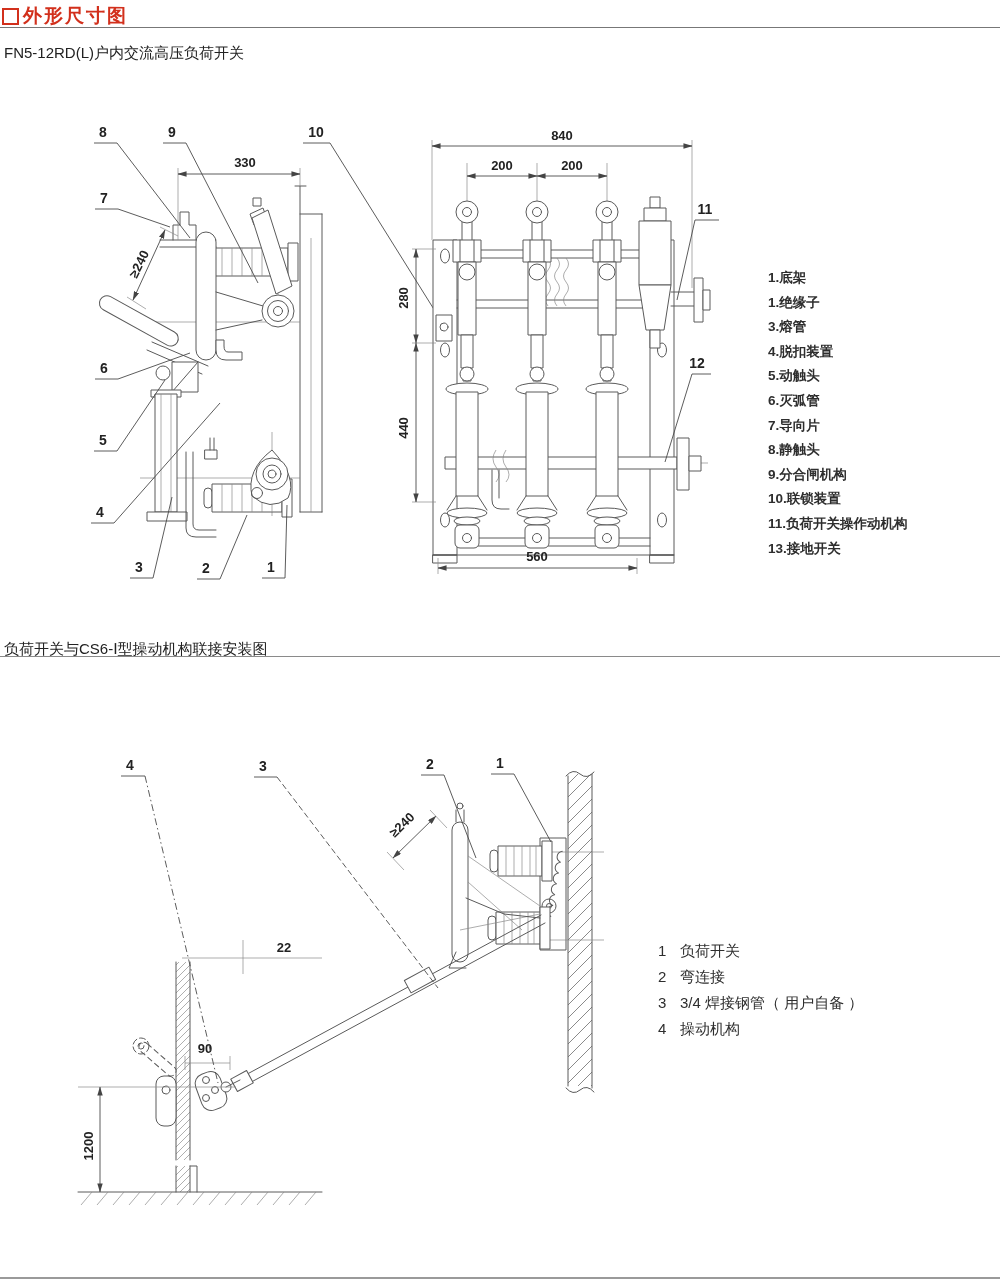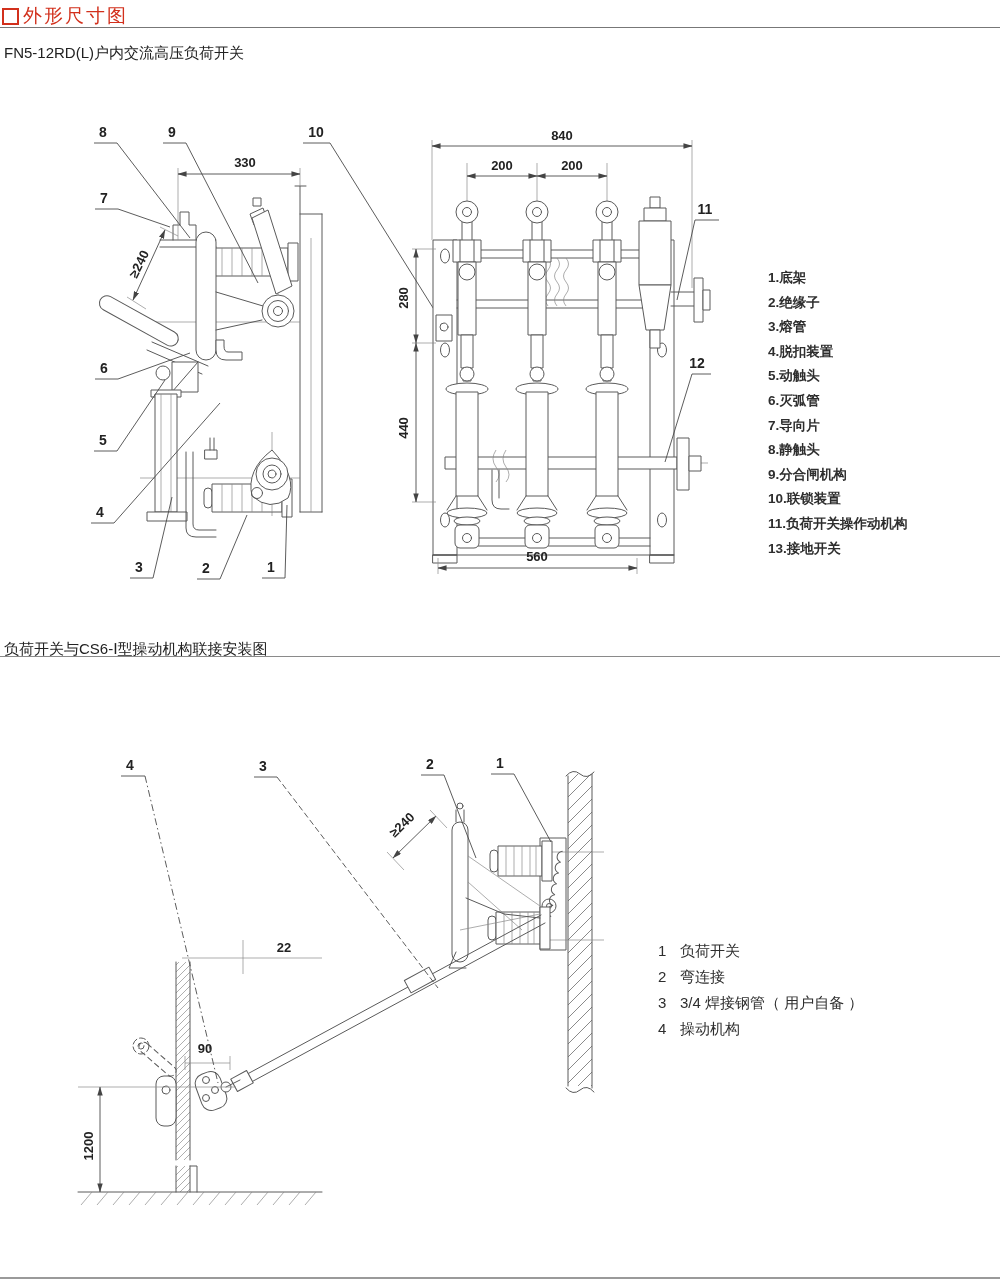--- a/index.html
+++ b/index.html
@@ -1,20 +1,20 @@
 <!DOCTYPE html>
 <html><head>
 <meta charset="utf-8">
 <style>
   html,body{margin:0;padding:0;background:#f2f2f2;}
   .page{position:relative;width:1000px;height:1286px;background:#ffffff;overflow:hidden;
         font-family:"Liberation Sans", sans-serif;color:#333;}
   .title-row{position:absolute;left:2px;top:3px;display:flex;align-items:center;z-index:3;}
   .sq{display:inline-block;width:13px;height:13px;border:2px solid #d2301c;margin-right:4px;}
-  .doc-title{font-size:19px;font-weight:normal;color:#d2301c;letter-spacing:2px;margin:0;}
+  .doc-title{font-size:19px;font-weight:bold;color:#d2301c;letter-spacing:2px;margin:0;}
   .rule1{position:absolute;left:0;top:27px;width:1000px;height:0;border-top:1.6px solid #777;z-index:3;}
   .subtitle1{position:absolute;left:4px;top:44px;font-size:15px;color:#222;z-index:3;}
   .rule2{position:absolute;left:0;top:656px;width:1000px;height:0;border-top:1.2px solid #8a8a8a;z-index:3;}
   .subtitle2{position:absolute;left:4px;top:640px;font-size:15px;color:#222;z-index:3;}
   .rule3{position:absolute;left:0;top:1277px;width:1000px;height:0;border-top:2.5px solid #9a9a9a;z-index:3;}
   .parts{position:absolute;left:768px;top:266px;z-index:3;}
   .part-row{font-size:13.5px;line-height:24.6px;color:#2e2e2e;white-space:nowrap;font-weight:bold;}
   .legend{position:absolute;left:658px;top:938px;z-index:3;}
   .legend-row{font-size:15px;line-height:26px;color:#2e2e2e;white-space:nowrap;display:flex;}
   .legend-num{width:22px;}
@@ -337,21 +337,21 @@
         </g>
       <g>
           <text x="500" y="768" text-anchor="middle" class="co">1</text>
           <path class="dl" d="M491,774 H514 L551,842"></path>
         </g>
     </g>
   </svg>
 
   <div class="parts">
     <div class="part-row">1.底架</div>
-    <div class="part-row">2.绝缘子</div>
+    <div class="part-row">1.绝缘子</div>
     <div class="part-row">3.熔管</div>
     <div class="part-row">4.脱扣装置</div>
     <div class="part-row">5.动触头</div>
     <div class="part-row">6.灭弧管</div>
     <div class="part-row">7.导向片</div>
     <div class="part-row">8.静触头</div>
     <div class="part-row">9.分合闸机构</div>
     <div class="part-row">10.联锁装置</div>
     <div class="part-row">11.负荷开关操作动机构</div>
     <div class="part-row">13.接地开关</div>

